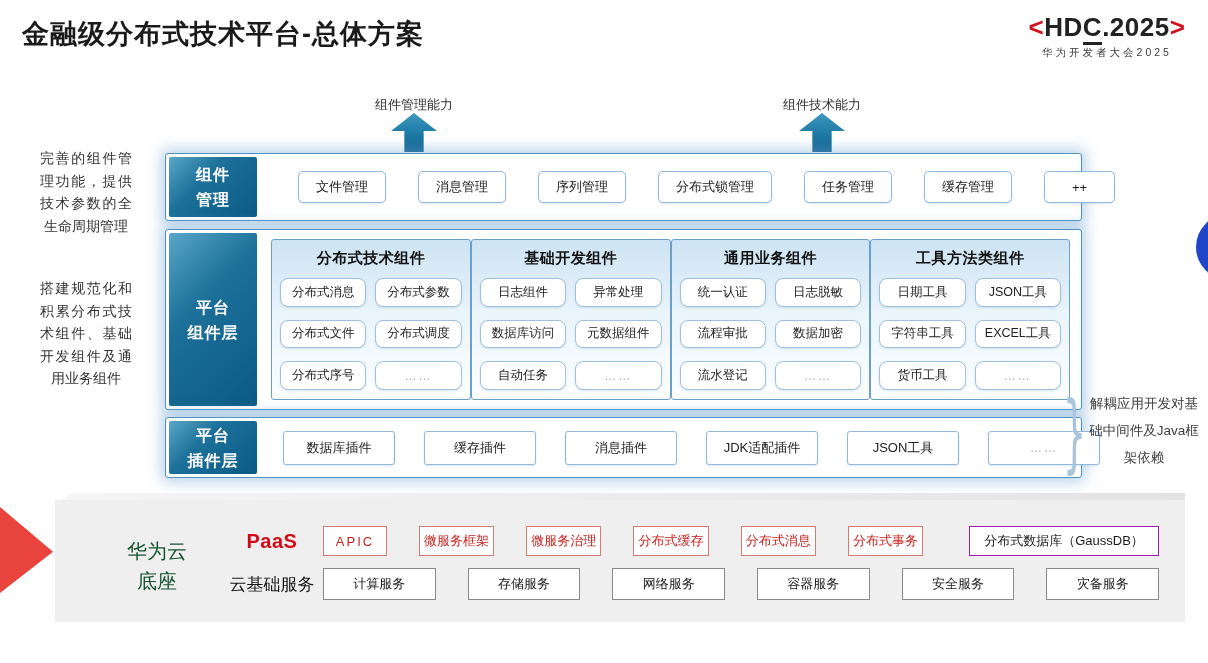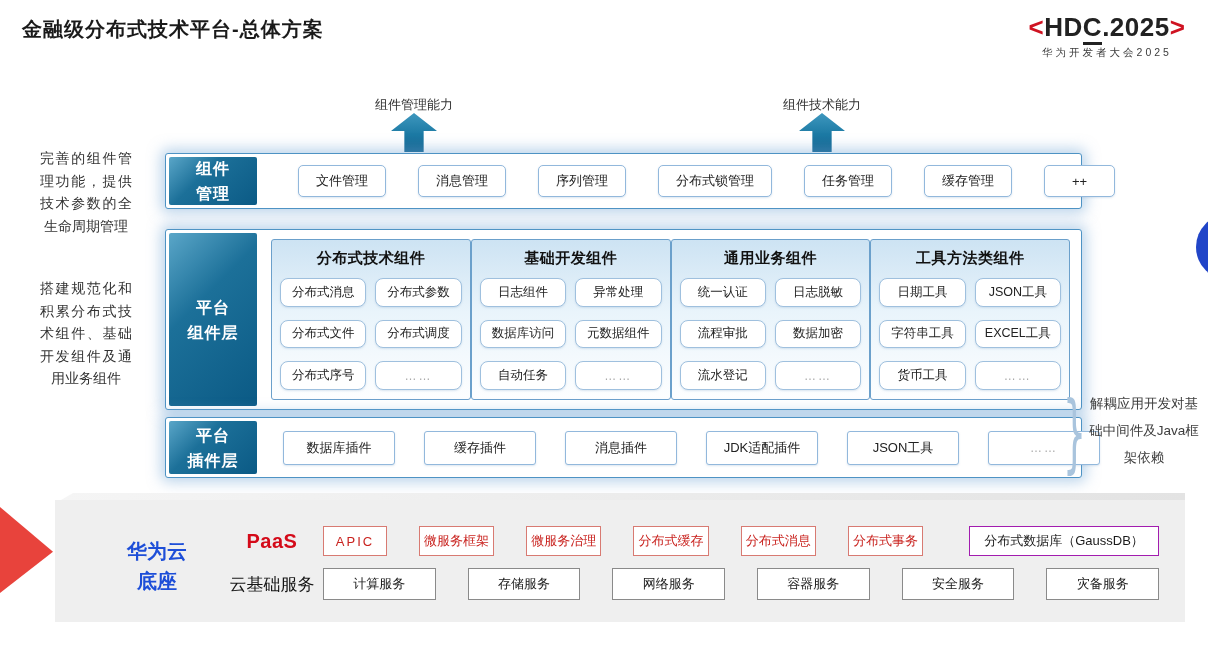--- a/index.html
+++ b/index.html
@@ -1,19 +1,19 @@
 <!DOCTYPE html>
 <html><head>
 <meta charset="utf-8">
 <style>
   html,body{margin:0;padding:0;background:#fff;}
   .stage{position:relative;width:1208px;height:663px;background:#fff;overflow:hidden;
          font-family:"Liberation Sans","DejaVu Sans",sans-serif;color:#1a1a1a;}
   
-  .page-title{position:absolute;left:22px;top:16px;font-size:20px;font-weight:bold;letter-spacing:1px;color:#1a1a1a;}
+  .page-title{position:absolute;left:22px;top:16px;font-size:27px;font-weight:bold;letter-spacing:1px;color:#1a1a1a;}
   .hdc-logo{position:absolute;right:6px;top:12px;width:190px;text-align:center;}
   .hdc-main{font-size:26px;font-weight:bold;letter-spacing:.5px;white-space:nowrap;}
   .hdc-bracket{color:#cf1322;}
   .hdc-black{color:#222;}
   .hdc-c{border-bottom:3px solid #222;}
   .hdc-sub{margin-top:3px;font-size:10.5px;letter-spacing:3px;color:#3c3c3c;white-space:nowrap;}
   
   .cap-label{position:absolute;width:150px;text-align:center;font-size:13px;color:#333;top:96px;}
   .block-arrow{position:absolute;top:113px;width:46px;height:39px;
     background:linear-gradient(180deg,#3e97be 0%,#1c7aa4 55%,#0d608c 100%);
@@ -21,21 +21,21 @@
   
   .side-note{position:absolute;font-size:14px;line-height:22.5px;color:#333;text-align:justify;text-align-last:center;}
   .note-left1{left:40px;top:147px;width:92px;}
   .note-left2{left:40px;top:277px;width:92px;}
   .note-right{left:1086px;top:390px;width:116px;font-size:13.5px;line-height:27px;text-align:center;text-align-last:center;color:#3d3d3d;}
   .brace{position:absolute;left:1063px;top:392px;font-size:86px;line-height:80px;color:#a9c4dd;
          transform:scaleX(.42);transform-origin:left center;font-family:"DejaVu Sans",sans-serif;}
   
   .row-box{position:absolute;left:165px;width:917px;background:#fff;border:1.5px solid #4e93c4;border-radius:3px;
            box-shadow:0 0 14px 4px rgba(120,170,215,.5);display:flex;box-sizing:border-box;}
-  .row1{top:153px;height:56px;}
+  .row1{top:153px;height:68px;}
   .row2{top:229px;height:181px;}
   .row3{top:417px;height:61px;}
   .row-label{flex:0 0 88px;margin:3px;border-radius:2px;display:flex;flex-direction:column;align-items:center;justify-content:center;
     color:#fff;font-size:16px;font-weight:bold;line-height:25px;letter-spacing:1px;
     background:linear-gradient(135deg,#5aa6c8 0%,#1c7099 38%,#0b5a85 100%);}
   .chip{background:#fff;border:1px solid #92b8dc;border-radius:5px;height:30px;display:flex;align-items:center;justify-content:center;
         font-size:13px;color:#222;white-space:nowrap;box-shadow:0 1px 2px rgba(120,160,200,.25);}
   .row1-content{flex:1;display:flex;align-items:center;gap:32px;padding:0 18px 0 38px;}
   .row1-content .chip{padding:0 17px;}
   .chip-plus{padding:0 27px !important;}
@@ -46,21 +46,21 @@
   .group-grid{display:grid;grid-template-columns:1fr 1fr;gap:13px 9px;flex:1;}
   .group-item{background:#fff;border:1px solid #9fc0de;border-radius:8px;display:flex;align-items:center;justify-content:center;
               font-size:12.5px;color:#222;white-space:nowrap;box-shadow:0 1px 2px rgba(120,160,200,.25);}
   .row3-content{flex:1;display:flex;align-items:center;gap:29px;padding:0 18px 0 23px;}
   .row3-content .chip{width:110px;height:32px;border-radius:3px;}
   .dots{color:#a9a9a9;letter-spacing:2px;font-size:12px;}
   
   .slab{position:absolute;left:55px;top:500px;width:1130px;height:122px;background:#efefef;}
   .slab-bevel{position:absolute;left:6px;top:-7px;width:1124px;height:7px;background:linear-gradient(90deg,#f5f5f5,#e3e3e3);
               clip-path:polygon(12px 0,100% 0,100% 100%,0 100%);}
-  .cloud-label{position:absolute;left:58px;top:36px;width:88px;text-align:center;font-size:20px;font-weight:bold;line-height:30px;color:#1d4ed8;}
+  .cloud-label{position:absolute;left:58px;top:36px;width:88px;text-align:center;font-size:20px;font-weight:normal;line-height:30px;color:#14532d;}
   .cloud-row{position:absolute;left:166px;right:26px;display:flex;align-items:center;}
   .paas-row{top:26px;height:30px;}
   .iaas-row{top:68px;height:32px;}
   .sub-label{flex:0 0 102px;text-align:center;}
   .paas-label{color:#d40a19;font-weight:bold;font-size:20px;letter-spacing:.5px;}
   .iaas-label{color:#141414;font-size:17px;}
   .cloud-chips{flex:1;display:flex;gap:32px;align-items:flex-end;height:100%;}
   .red-chip{flex:1;height:28px;background:#fff;border:1px solid #d87a72;color:#c9231f;font-size:13px;
             display:flex;align-items:center;justify-content:center;white-space:nowrap;}
   .red-chip.apic{flex:0 0 62px;letter-spacing:2px;}

